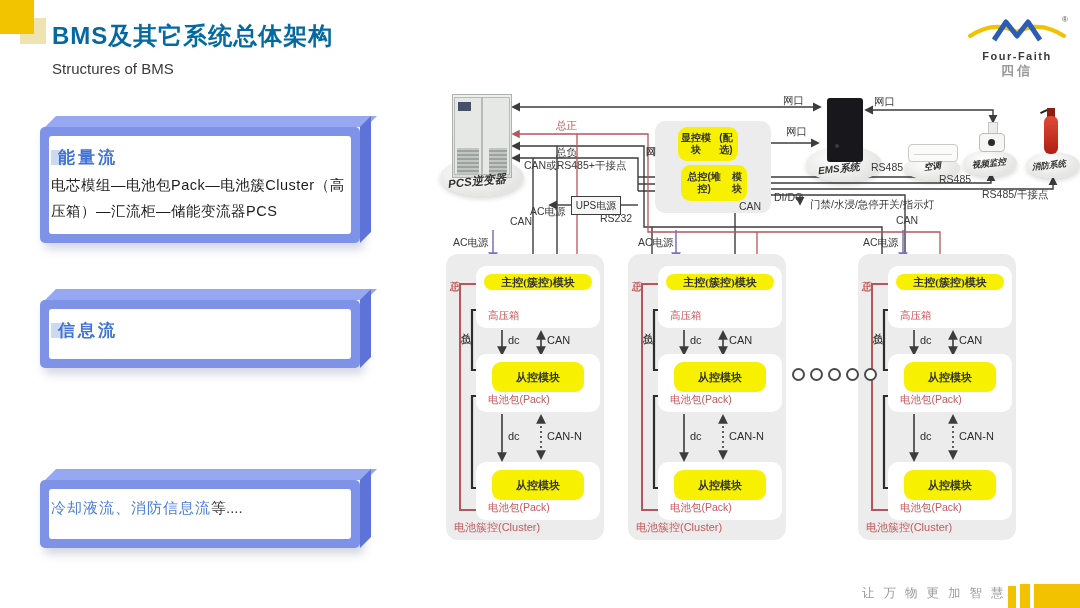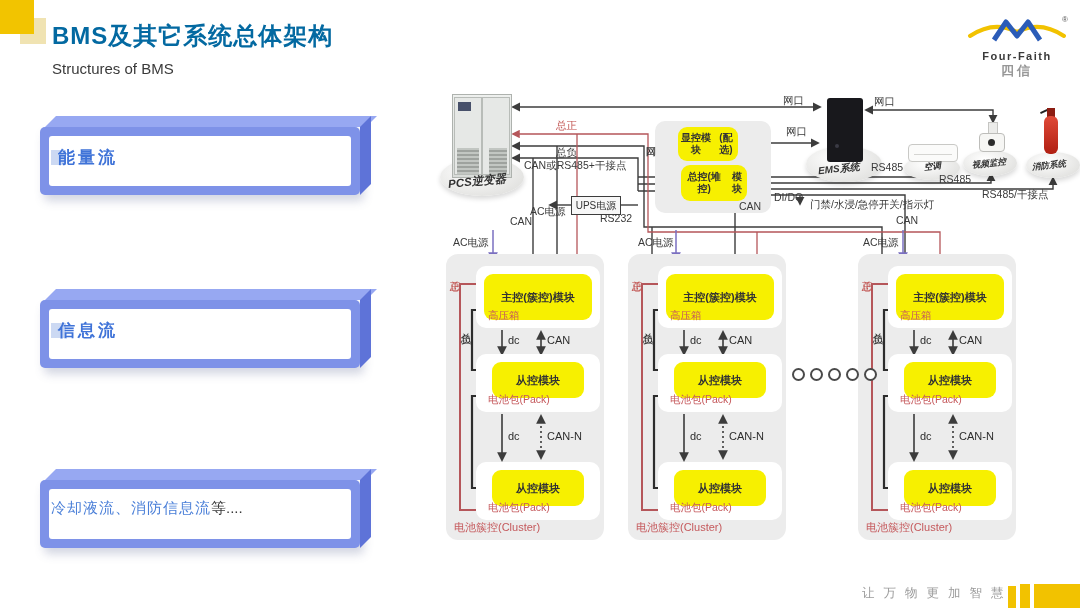--- a/index.html
+++ b/index.html
@@ -59,22 +59,22 @@
   .ybox{background:#f7f000;border-radius:9px;display:flex;flex-direction:row;align-items:center;justify-content:center;
         font-weight:bold;color:#333;text-align:center;}
   .ybox.disp{position:absolute;left:23px;top:6px;width:60px;height:34px;font-size:10px;line-height:1.25;}
   .ybox.mast{position:absolute;left:26px;top:44px;width:66px;height:36px;font-size:10px;line-height:1.25;}
   .ups{position:absolute;left:571px;top:196px;width:48px;height:17px;border:1.5px solid #3c3c3c;background:#f7f7f7;
        font-size:10px;display:flex;align-items:center;justify-content:center;color:#333;}
   
   .cluster{position:absolute;top:254px;width:158px;height:286px;background:#ececec;border-radius:12px;}
   .cl-svg{position:absolute;left:0;top:0;}
   .wbox{position:absolute;left:30px;width:124px;background:#fff;border-radius:10px;}
-  .ybox.cl-main{margin:8px 8px 0;height:46px;font-size:11px;}
-  .ybox.cl-slave{margin:8px 16px 0;height:36px;font-size:11px;}
+  .ybox.cl-main{margin:8px 8px 0;height:16px;font-size:11px;font-family:Liberation Serif, serif;}
+  .ybox.cl-slave{margin:8px 16px 0;height:30px;font-size:11px;}
   .redlab{position:absolute;left:12px;bottom:5px;font-size:10.5px;color:#c5595c;}
   .cl-tag{position:absolute;left:8px;top:266px;font-size:11px;color:#c5595c;}
   .cl-pos{left:4px;top:18px;color:#c0504d;}
   .cl-neg{left:15px;top:70px;color:#2d2d2d;}
   .gap-lab{position:absolute;font-size:11px;color:#2d2d2d;}
   
   .dots{position:absolute;left:792px;top:368px;display:flex;gap:5px;}
   .dots i{width:9px;height:9px;border:2px solid #4a4a4a;border-radius:50%;background:#fff;}
   
   .slogan{position:absolute;left:862px;top:585px;font-size:12.5px;color:#9c9c9c;letter-spacing:9px;white-space:nowrap;}
@@ -98,20 +98,21 @@
   <div class="brand">Four-Faith</div>
   <div class="cn">四信</div>
 </div>
 
 <div class="box3d" style="top:127px;">
   <div class="inner">
     <div class="bhead">
       <i class="bullet"></i>
       <span>能量流</span>
     </div>
+    <div class="bbody">电芯模组—电池包Pack—电池簇Cluster（高压箱）—汇流柜—储能变流器PCS</div>
   </div>
 </div>
 
 <div class="box3d" style="top:300px;">
   <div class="inner">
     <div class="bhead">
       <i class="bullet"></i>
       <span>信息流</span>
     </div>
   </div>

